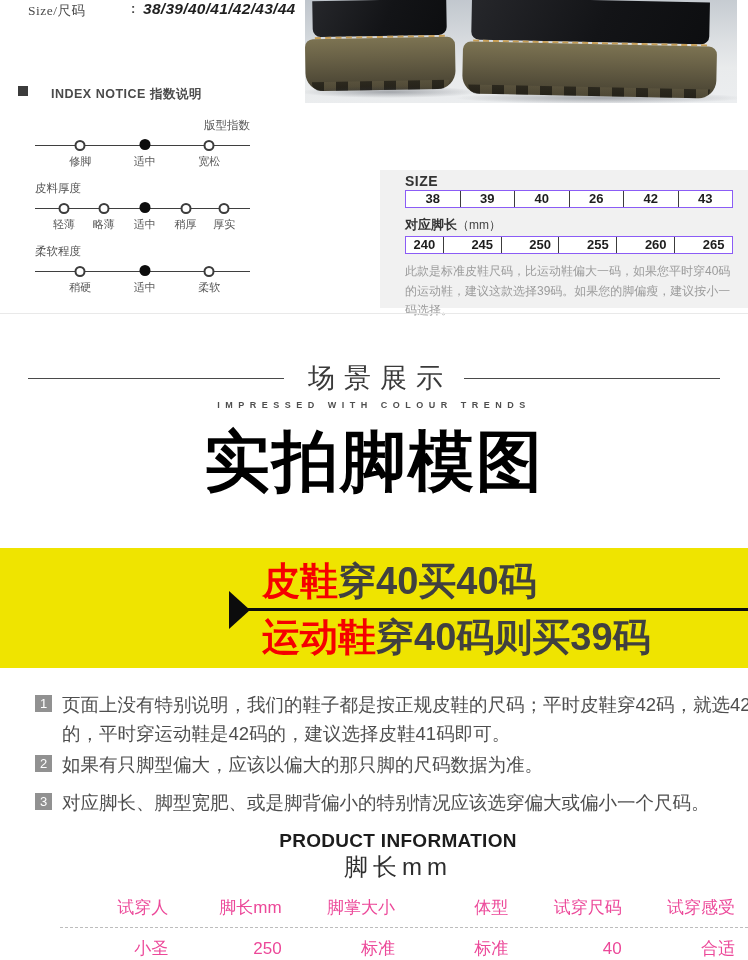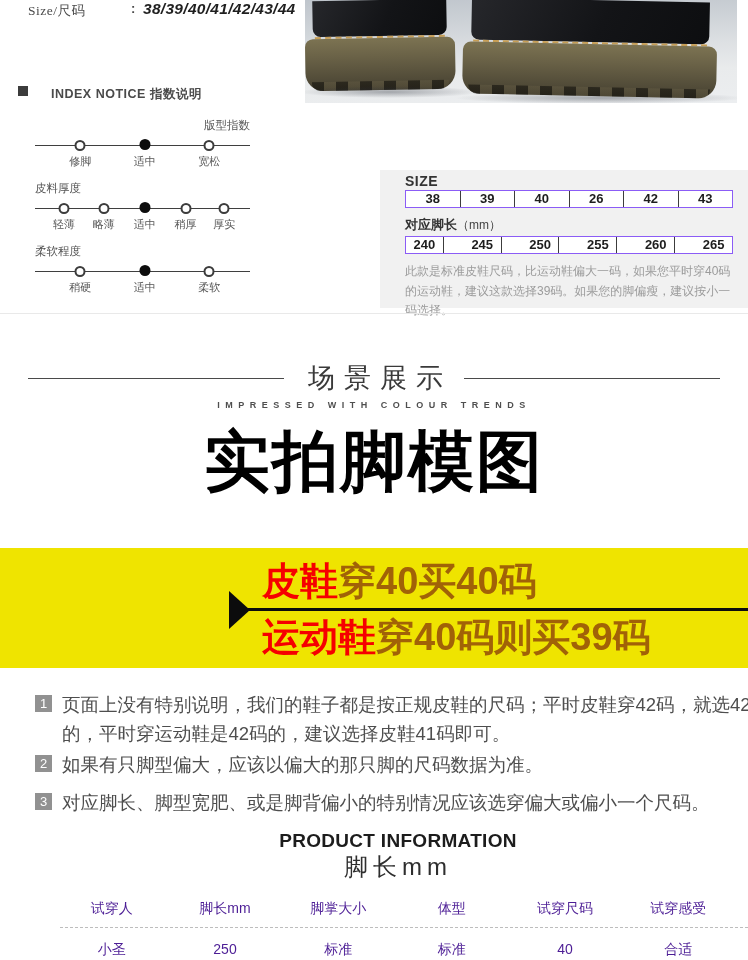--- a/index.html
+++ b/index.html
@@ -69,36 +69,36 @@
   
   .banner{position:absolute;left:0;top:548px;width:748px;height:120px;background:#efe400;}
   .banner-badge{position:absolute;left:18px;top:15px;width:212px;height:92px;background:#0c0c0c;border-radius:8px;
     display:flex;align-items:center;justify-content:center;}
   .banner-badge span{font-size:48px;font-weight:900;color:#efe400;letter-spacing:0;}
   .banner-arrow{position:absolute;left:229px;top:43px;width:0;height:0;
     border-top:19px solid transparent;border-bottom:19px solid transparent;border-left:21px solid #0c0c0c;}
   .banner-hline{position:absolute;left:248px;right:0;top:60px;height:3px;background:#0c0c0c;}
   .banner-line{position:absolute;left:262px;white-space:nowrap;font-weight:900;font-size:38px;line-height:1;letter-spacing:0;}
   .bl1{top:14px;} .bl2{top:70px;}
-  .banner-red{color:#f60000;} .banner-dark{color:#a16207;}
+  .banner-red{color:#f60000;} .banner-dark{color:#404040;}
   
   .note{position:absolute;left:35px;display:flex;gap:10px;}
   .n1{top:690px;} .n2{top:750px;} .n3{top:788px;}
   .note-badge{flex:0 0 auto;width:17px;height:17px;margin-top:5px;background:#919191;color:#fff;
     font-size:13px;line-height:17px;text-align:center;}
   .note-text{font-size:18.5px;line-height:29px;color:#4e4e4e;}
   .note-text .nowrap{display:block;white-space:nowrap;}
   
   .rp-title-en{position:absolute;left:48px;top:830px;width:700px;text-align:center;font-size:19px;
     font-weight:900;color:#1c1c1c;letter-spacing:.3px;}
   .rp-title-cn{position:absolute;left:48px;top:851px;width:700px;text-align:center;font-size:24px;
     color:#2e2e2e;letter-spacing:5px;}
   .rt{position:absolute;left:55px;top:897px;width:680px;}
   .rt-row{display:flex;}
-  .rt-cell{flex:1;text-align:center;font-size:14px;color:#4c1d95;line-height:22px;}
+  .rt-cell{flex:1;text-align:right;font-size:17px;color:#ec4899;line-height:22px;}
   .rt-dash{position:absolute;left:60px;right:0;top:927px;border-top:1px dashed #bdbdbd;}
   .rt-values{position:absolute;left:55px;top:938px;width:680px;}
 </style>
 </head>
 <body>
 
 <div class="page">
 
   <span class="spec-label">Size/尺码</span>
   <span class="spec-colon">:</span>

